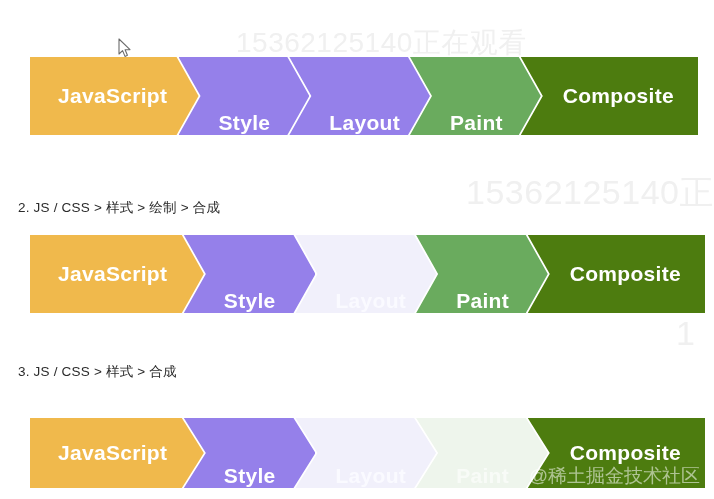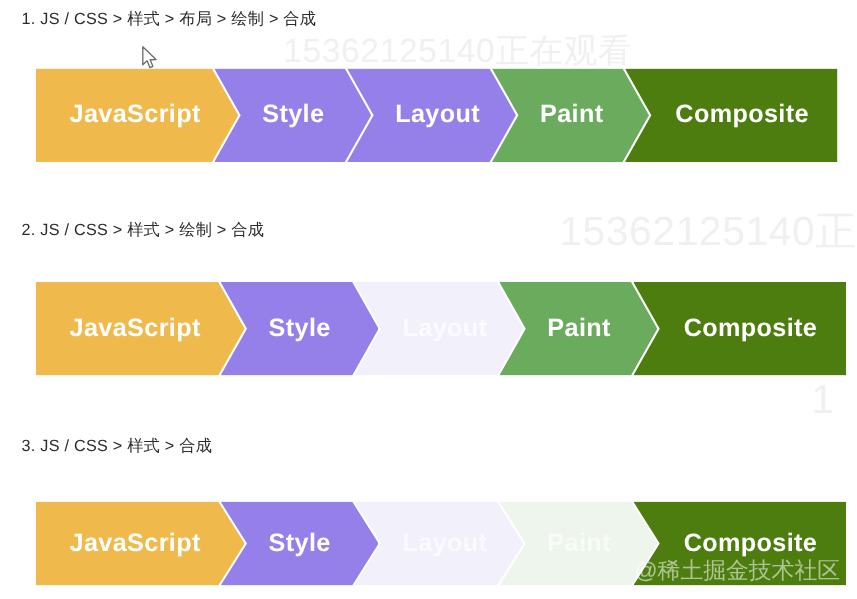--- a/index.html
+++ b/index.html
@@ -53,21 +53,21 @@
   .section-title {
     position: absolute;
     left: 18px;
     font-size: 13.5px;
     color: #2b2b2b;
     letter-spacing: 0.2px;
     white-space: nowrap;
     z-index: 4;
   }
   .st-1 { top: 7px; }
-  .st-2 { top: 183px; }
+  .st-2 { top: 199px; }
   .st-3 { top: 363px; }
 
   
   .pipeline {
     position: absolute;
     display: flex;
     height: 78px;
     z-index: 3;
   }
   .pl-1 { left: 30px; top: 57px;  width: 668px; }
@@ -91,20 +91,21 @@
   .stage.first {
     clip-path: polygon(0 0, calc(100% - 22px) 0, 100% 50%, calc(100% - 22px) 100%, 0 100%);
     padding-left: 28px;
     padding-right: 30px;
   }
   .stage.mid {
     clip-path: polygon(0 0, calc(100% - 22px) 0, 100% 50%, calc(100% - 22px) 100%, 0 100%, 22px 50%);
     margin-left: -20px;
     padding-left: 40px;
     padding-right: 30px;
+    align-items: flex-end;
   }
   .stage.last {
     clip-path: polygon(0 0, 100% 0, 100% 100%, 0 100%, 22px 50%);
     margin-left: -20px;
     padding-left: 42px;
     padding-right: 24px;
     flex: 1;
   }
 
   
@@ -130,21 +131,20 @@
 </style>
 </head>
 <body>
 
 <div class="page">
 
   <div class="watermark wm-1">15362125140正在观看</div>
   <div class="watermark wm-2">15362125140正</div>
   <div class="watermark wm-3">1</div>
 
-  <div class="section-title st-1">1. JS / CSS &gt; 样式 &gt; 布局 &gt; 绘制 &gt; 合成</div>
 
   <div class="pipeline pl-1">
     <div class="stage first c-js" style="width:178px;">
       <span class="stage-label">JavaScript</span>
     </div>
     <div class="stage mid c-style" style="width:136px;">
       <span class="stage-label">Style</span>
     </div>
     <div class="stage mid c-layout" style="width:144px;">
       <span class="stage-label">Layout</span>

